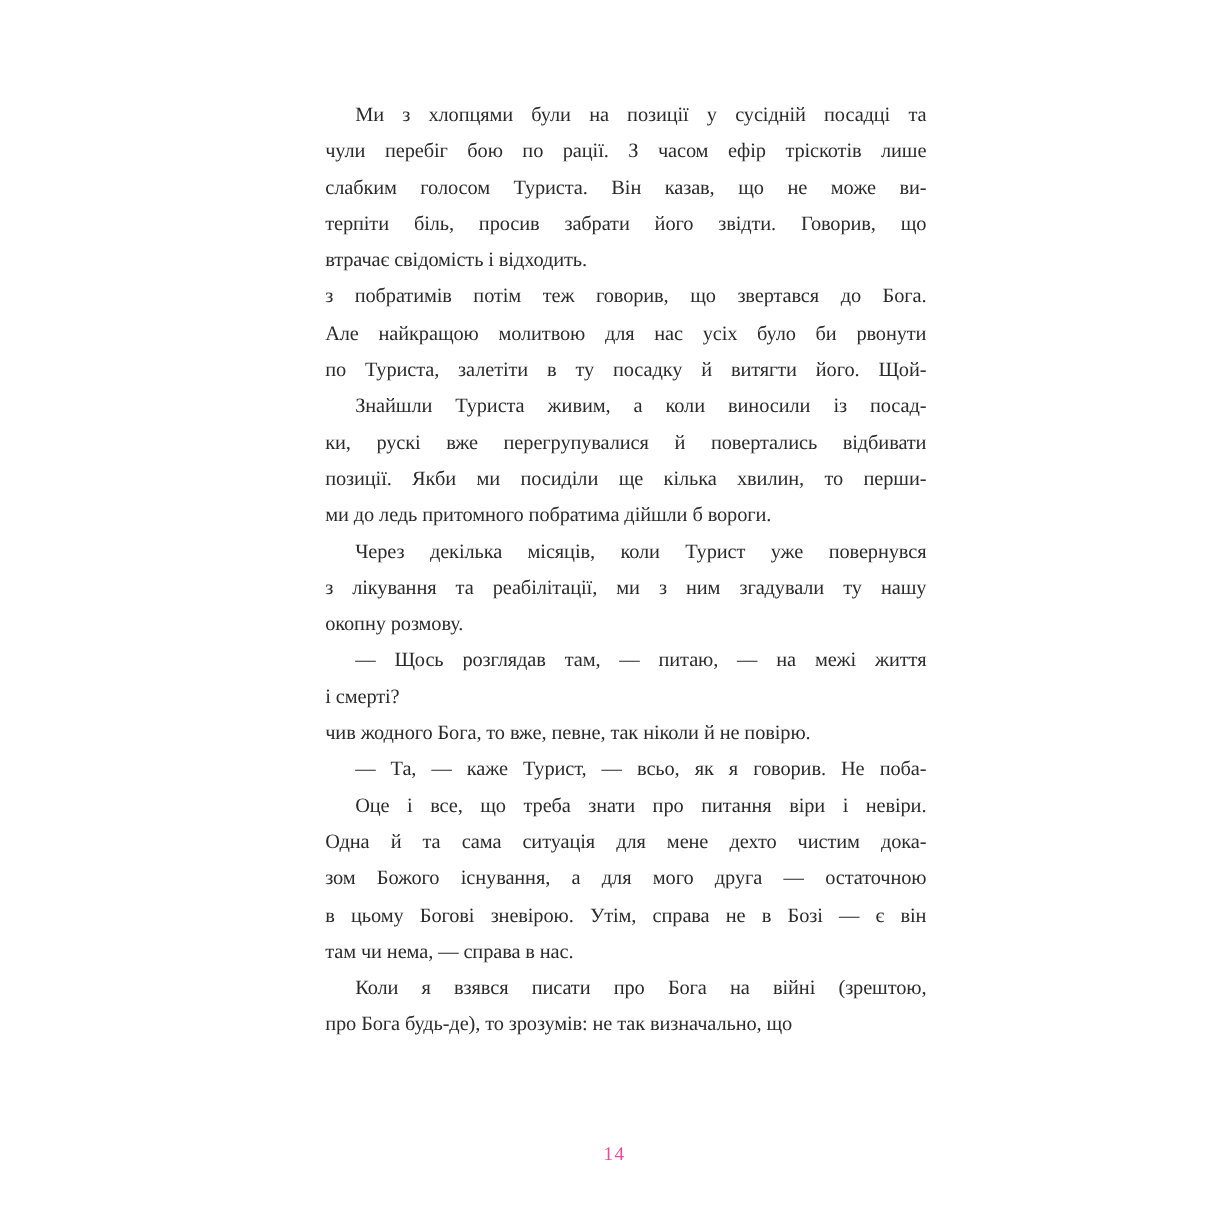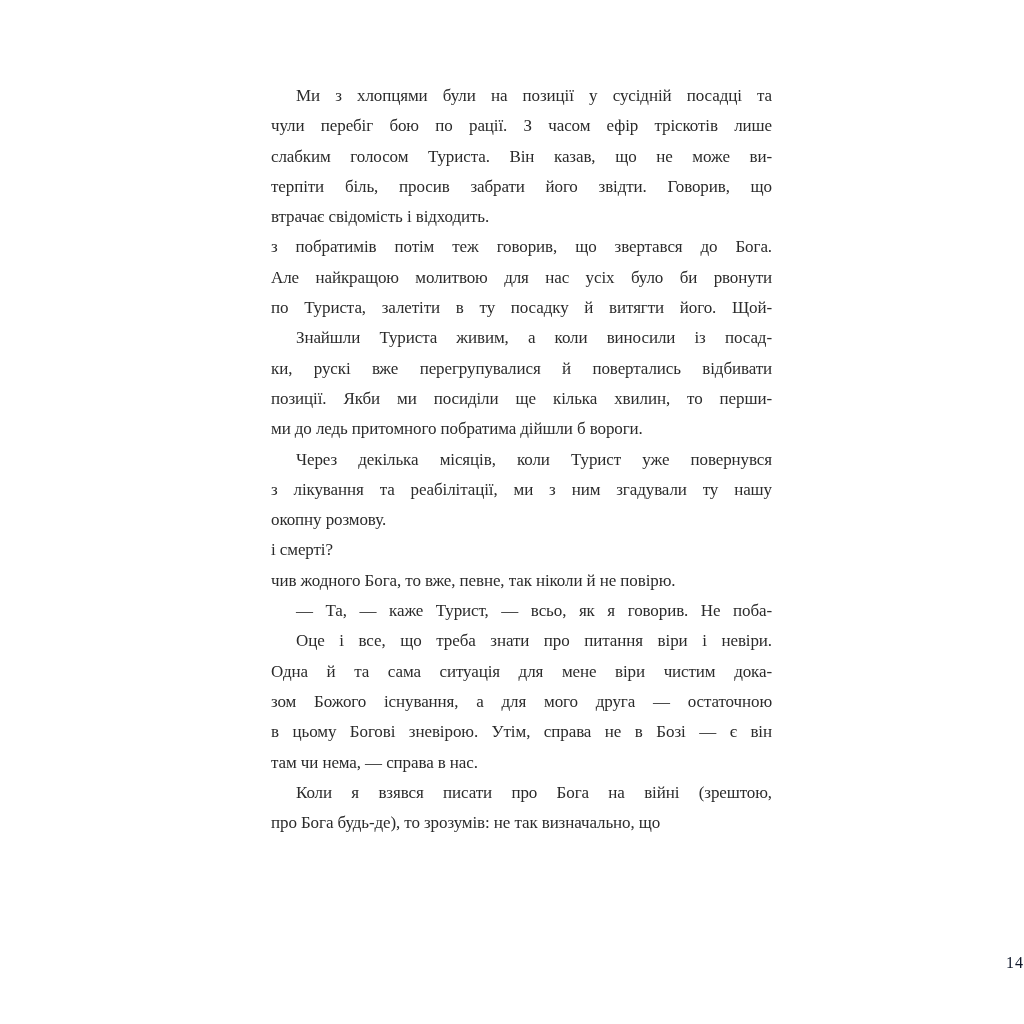--- a/index.html
+++ b/index.html
@@ -39,24 +39,24 @@
     text-align-last: left;
   }
   .para .line.first {
     text-indent: 25px;
   }
   .page-number {
     position: absolute;
     top: 954px;
     left: 0;
     width: 1024px;
-    text-align: right;
+    text-align: center;
     font-size: 16px;
     letter-spacing: 1px;
-    color: #0f172a;
+    color: #ec4899;
   }
 </style>
 </head>
 <body>
 
 <div class="book-page">
   <div class="text-block" id="text-block">
       <div class="para">
         <div class="line first">Ми з хлопцями були на позиції у сусідній посадці та</div>
         <div class="line">чули перебіг бою по рації. З часом ефір тріскотів лише</div>
@@ -74,29 +74,30 @@
         <div class="line">ки, рускі вже перегрупувалися й повертались відбивати</div>
         <div class="line">позиції. Якби ми посиділи ще кілька хвилин, то перши-</div>
         <div class="line last">ми до ледь притомного побратима дійшли б вороги.</div>
       </div>
       <div class="para">
         <div class="line first">Через декілька місяців, коли Турист уже повернувся</div>
         <div class="line">з лікування та реабілітації, ми з ним згадували ту нашу</div>
         <div class="line last">окопну розмову.</div>
       </div>
       <div class="para">
+        <div class="line first">— Щось розглядав там, — питаю, — на межі життя</div>
         <div class="line last">і смерті?</div>
       </div>
       <div class="para">
         <div class="line last">чив жодного Бога, то вже, певне, так ніколи й не повірю.</div>
         <div class="line first">— Та, — каже Турист, — всьо, як я говорив. Не поба-</div>
       </div>
       <div class="para">
         <div class="line first">Оце і все, що треба знати про питання віри і невіри.</div>
-        <div class="line">Одна й та сама ситуація для мене віри чистим дока-</div>
+        <div class="line">Одна й та сама ситуація для мене дехто чистим дока-</div>
         <div class="line">зом Божого існування, а для мого друга — остаточною</div>
         <div class="line">в цьому Богові зневірою. Утім, справа не в Бозі — є він</div>
         <div class="line last">там чи нема, — справа в нас.</div>
       </div>
       <div class="para">
         <div class="line first">Коли я взявся писати про Бога на війні (зрештою,</div>
         <div class="line last">про Бога будь-де), то зрозумів: не так визначально, що</div>
       </div>
     </div>
   <div class="page-number">14</div>

